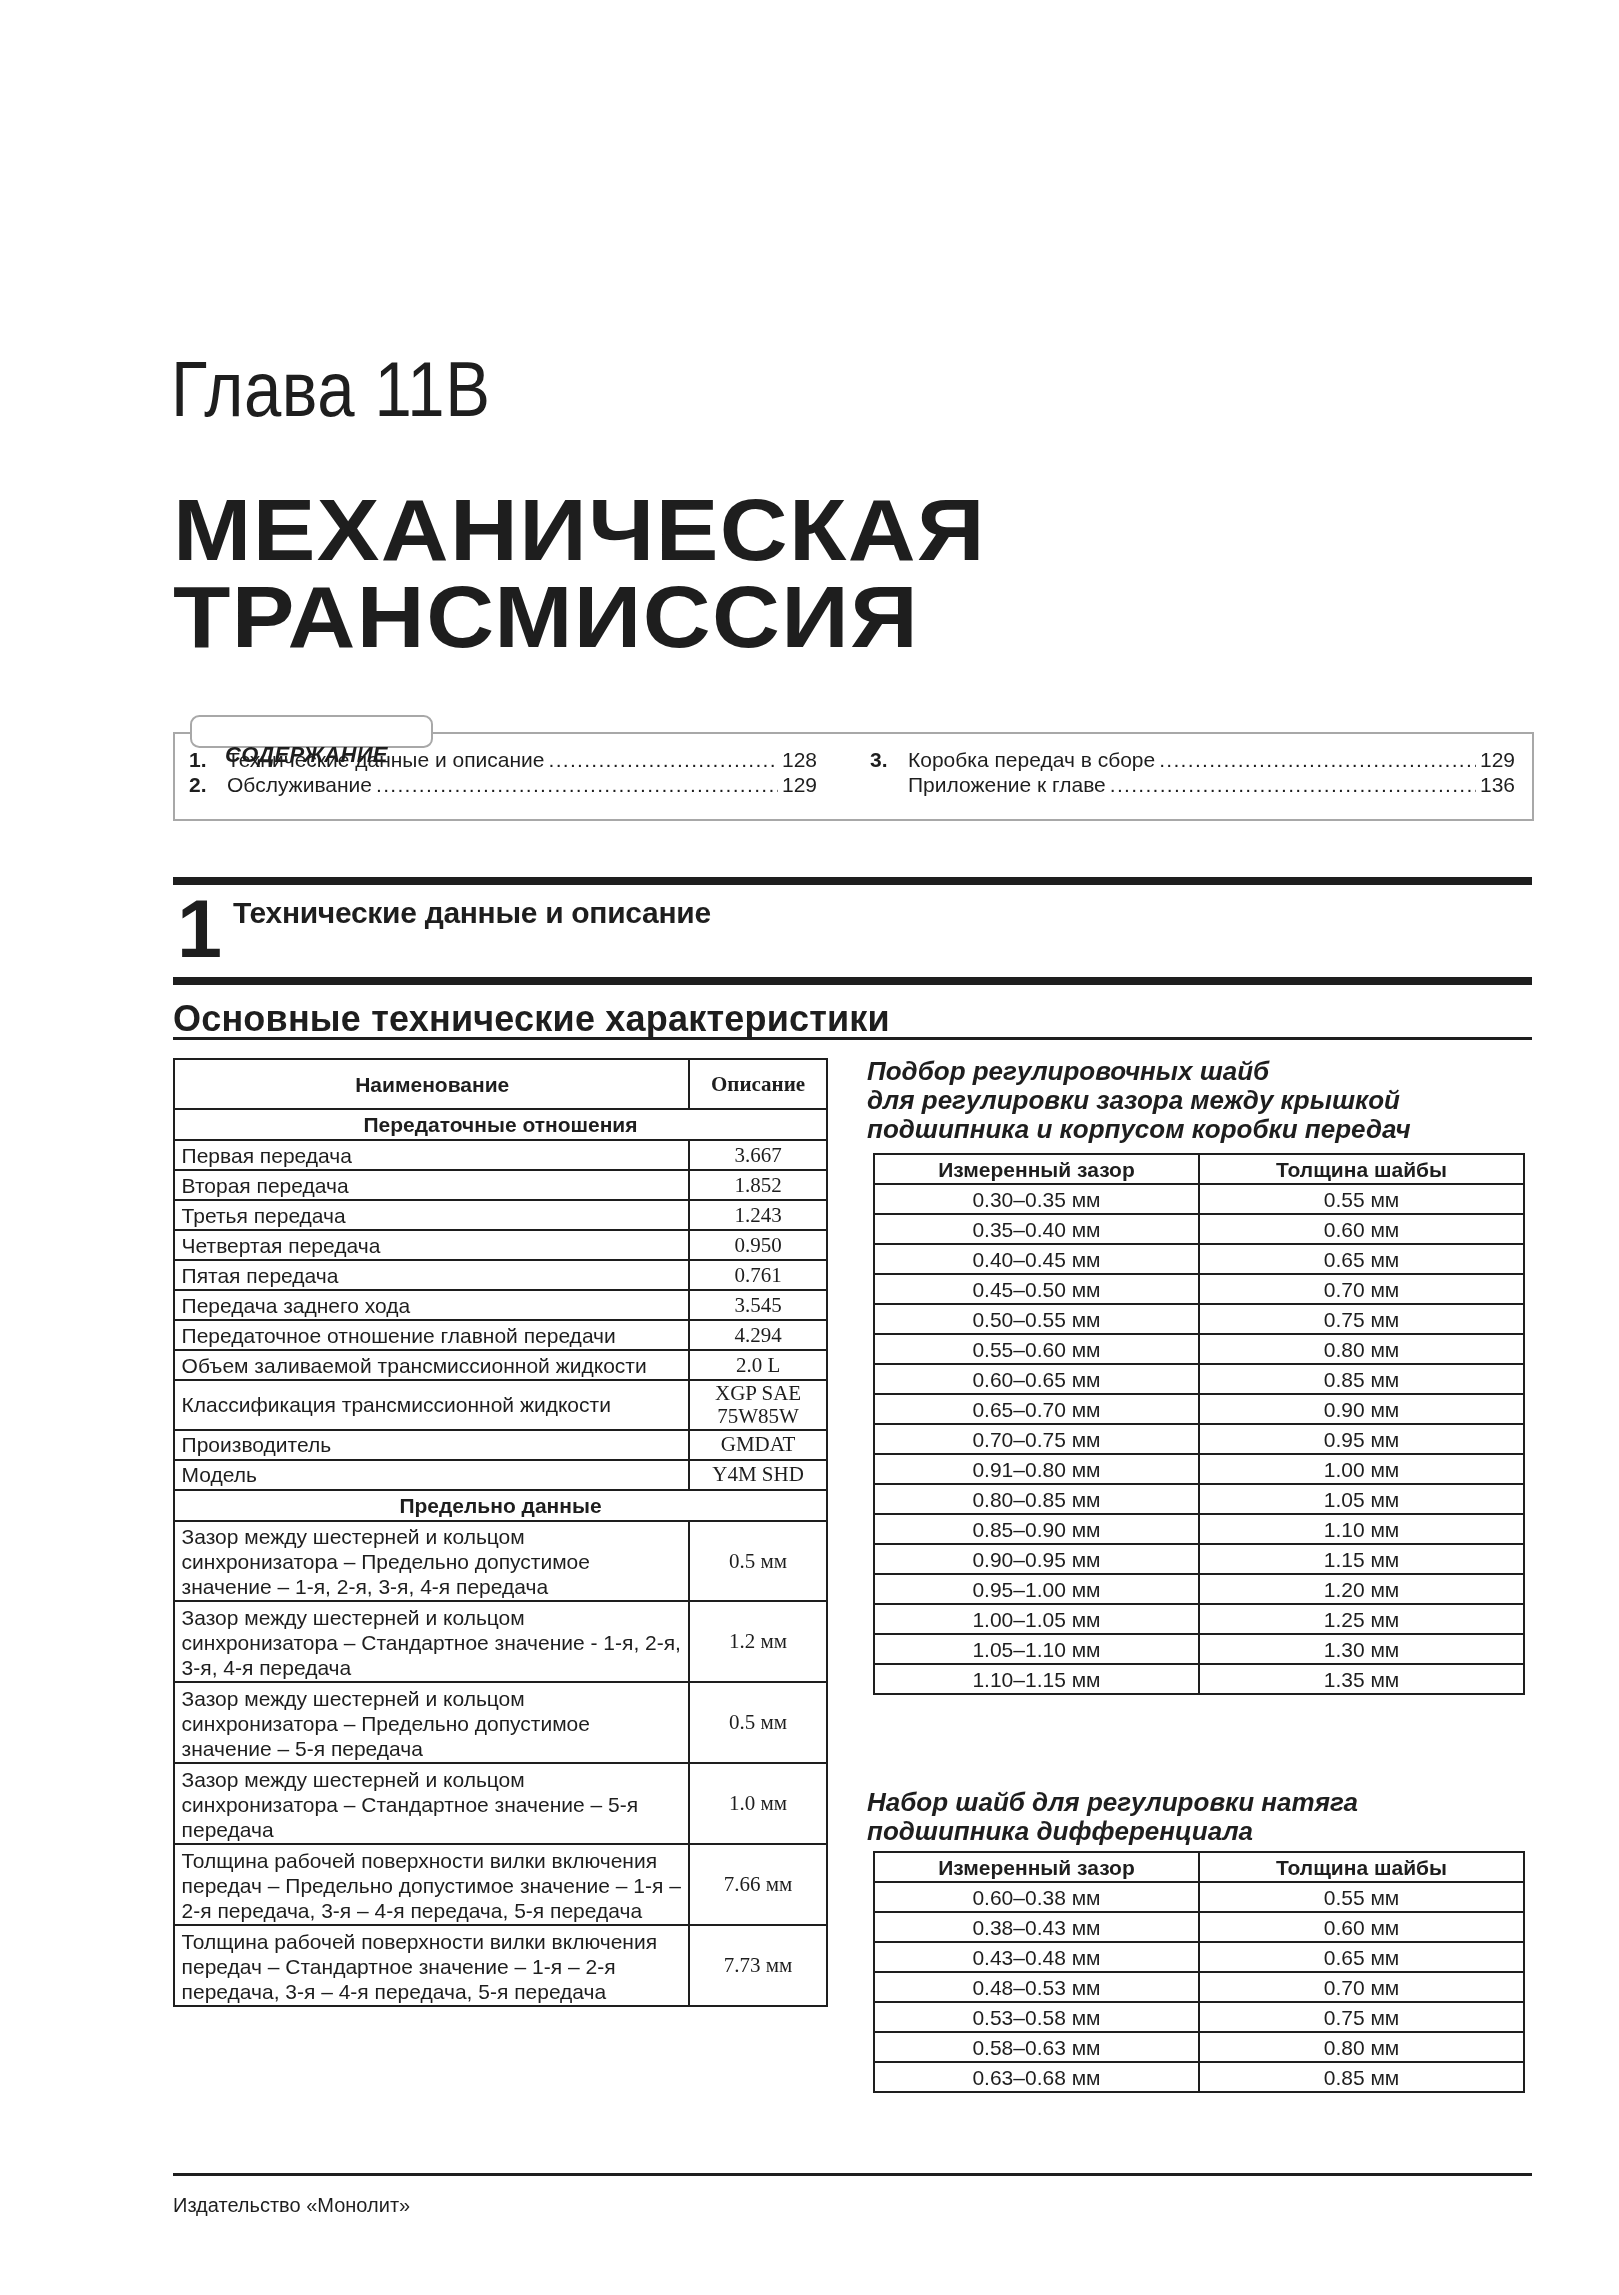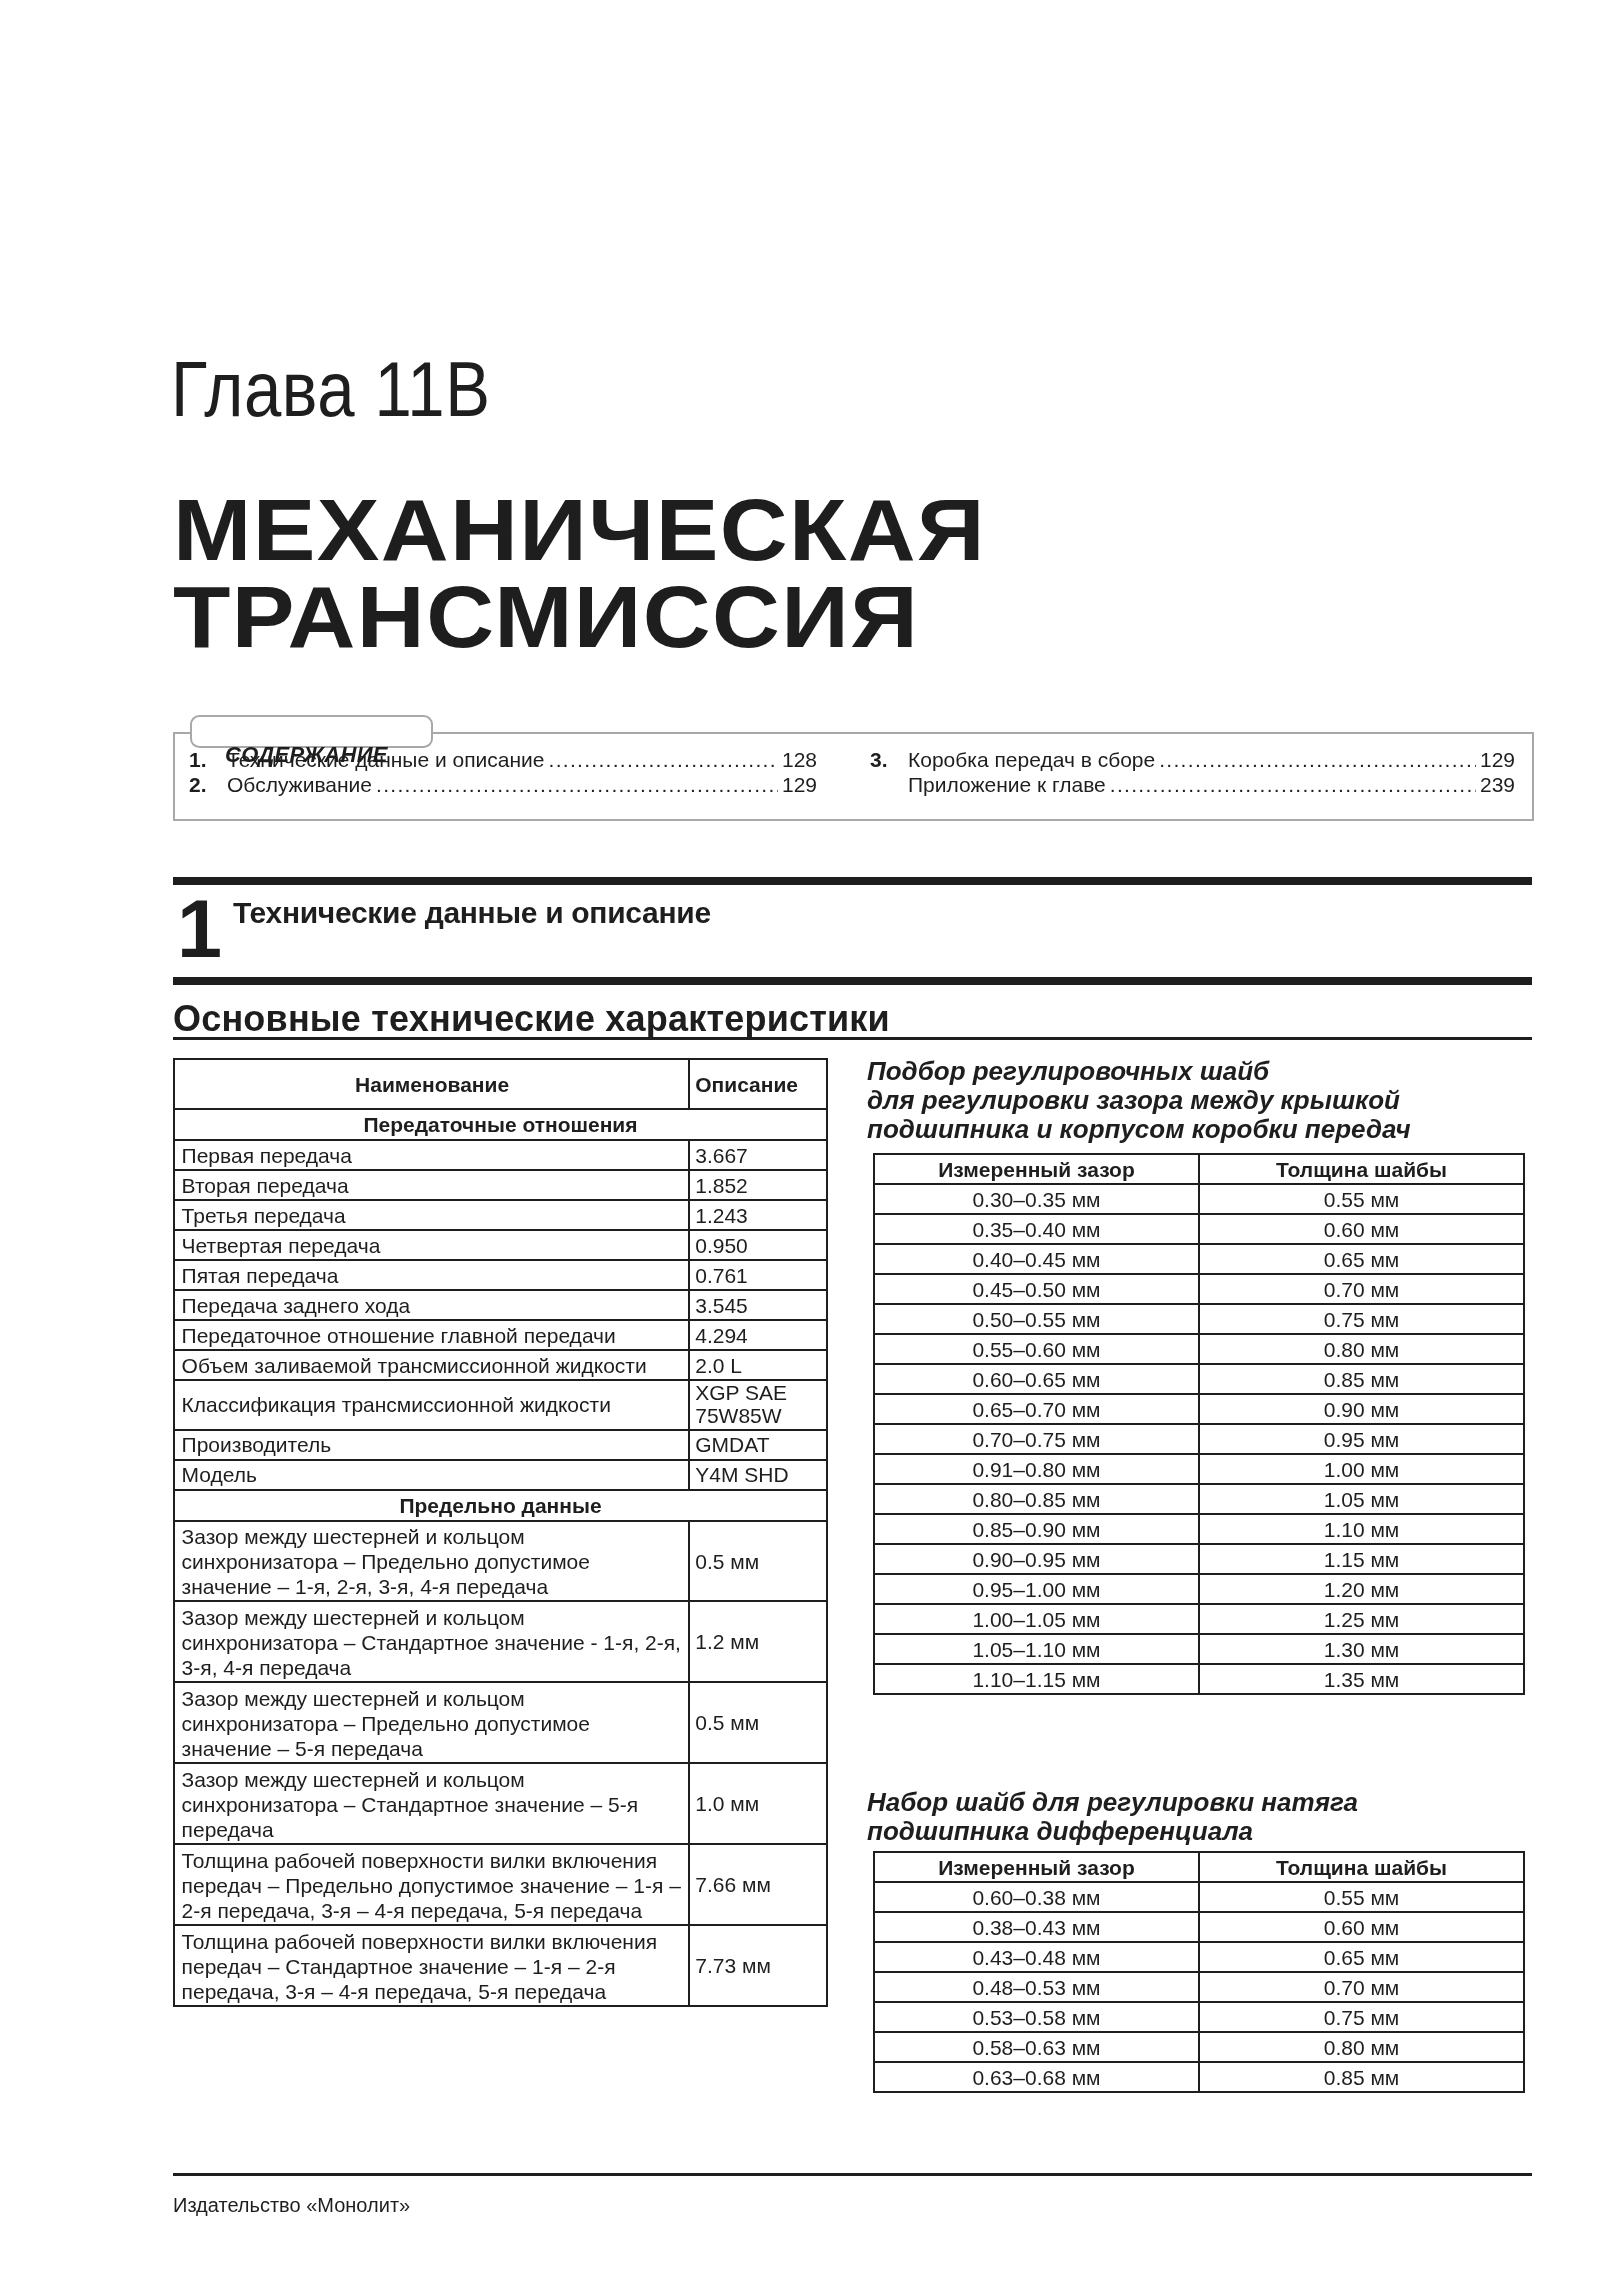--- a/index.html
+++ b/index.html
@@ -33,21 +33,21 @@
   .sec-num { left: 177px; top: 893px; font-size: 81px; font-weight: 700; line-height: 73px; }
   .sec-title { left: 233px; top: 896px; font-size: 30px; font-weight: 700; letter-spacing: -0.3px; }
   .sub-title { left: 173px; top: 998px; font-size: 36px; font-weight: 700; letter-spacing: 0.2px; }
 
   
   table { border-collapse: collapse; position: absolute; }
   td, th { border: 2.6px solid #1e1e1e; padding: 0 5.3px; font-size: 21px; line-height: 25px; }
   th { font-weight: 700; text-align: center; }
   .spec-table { left: 173px; top: 1058px; width: 655px; }
   .spec-table .c-name { width: 509px; text-align: left; padding-left: 6.6px; }
-  .spec-table .c-val { width: 126px; text-align: left; }
+  .spec-table .c-val { width: 126px; text-align: center; font-family: Liberation Serif, serif; }
   .spec-table tr.single td { height: 28px; }
   .spec-table tr.group td { text-align: center; font-weight: 700; height: 29px; }
   .spec-table thead th { height: 48px; }
 
   .right-title { left: 867px; font-size: 26px; font-weight: 700; font-style: italic; line-height: 29px; }
   .shim-table { left: 873px; width: 652px; }
   .shim-table td, .shim-table th { width: 50%; text-align: center; height: 28px; padding: 0; }
 
   .footer-text { left: 173px; top: 2194px; font-size: 20px; }
 </style>
@@ -82,21 +82,21 @@
   <div class="toc-row">
     <span class="toc-num">3.</span>
     <span class="toc-title">Коробка передач в сборе</span>
     <span class="toc-dots"></span>
     <span class="toc-page">129</span>
   </div>
   <div class="toc-row">
     <span class="toc-num"></span>
     <span class="toc-title">Приложение к главе</span>
     <span class="toc-dots"></span>
-    <span class="toc-page">239</span>
+    <span class="toc-page">136</span>
   </div>
 </div>
 
 <div class="abs rule" style="top:877px; height:8px;"></div>
 <div class="abs sec-num">1</div>
 <div class="abs sec-title">Технические данные и описание</div>
 <div class="abs rule" style="top:977px; height:8px;"></div>
 <div class="abs sub-title">Основные технические характеристики</div>
 <div class="abs rule" style="top:1037px; height:2.6px;"></div>
 

